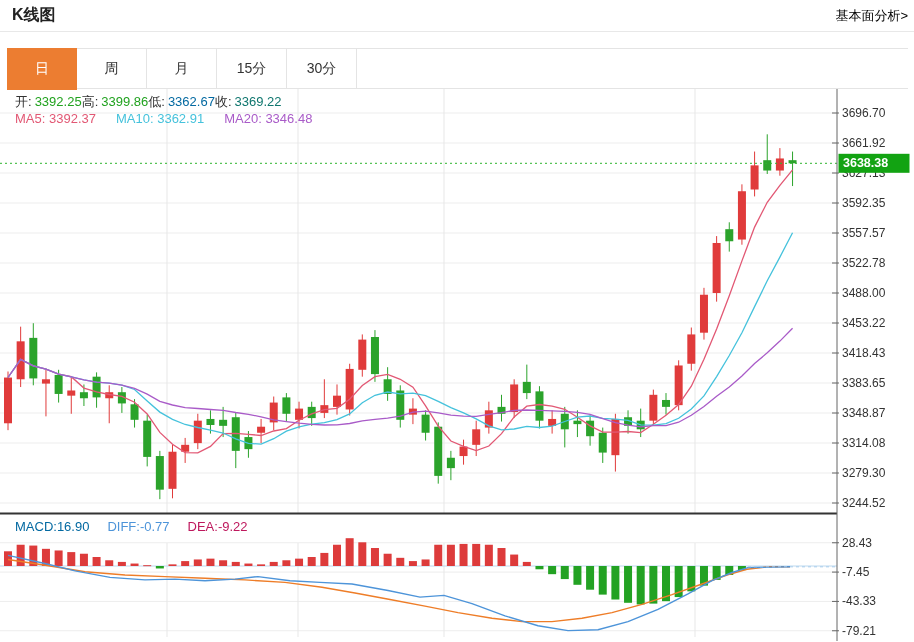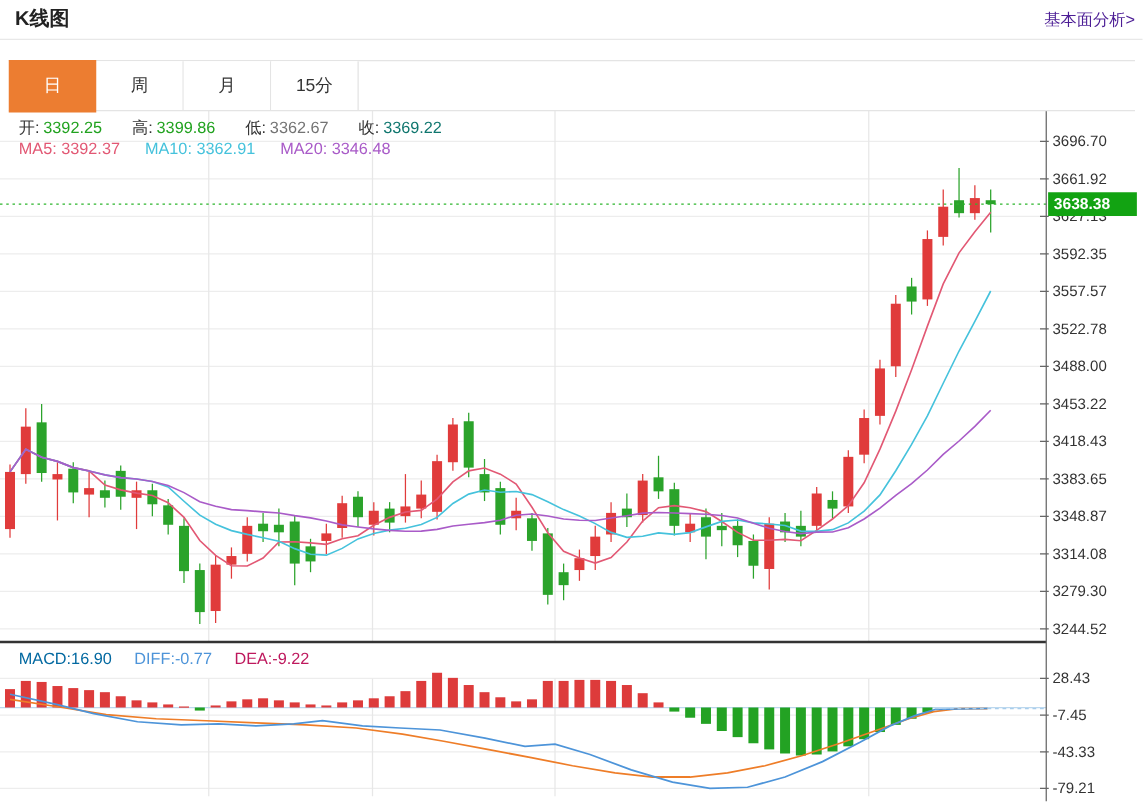--- a/index.html
+++ b/index.html
@@ -1,28 +1,28 @@
 <!DOCTYPE html>
 <html><head>
 <meta charset="utf-8">
 <style>
   html,body{margin:0;padding:0;}
   body{width:914px;height:642px;position:relative;background:#fff;overflow:hidden;
        font-family:"Liberation Sans","DejaVu Sans",sans-serif;}
   .hdr{position:absolute;left:0;top:0;width:914px;height:31px;border-bottom:1px solid #e8e8e8;background:#fff;z-index:5;text-decoration:underline;}
   .title{position:absolute;left:12px;top:5px;font-size:16px;font-weight:bold;color:#222;}
-  .link{position:absolute;right:6px;top:7px;font-size:13px;color:#4c1d95;text-decoration:none;cursor:pointer;}
+  .link{position:absolute;right:6px;top:7px;font-size:13px;color:#000000;text-decoration:none;cursor:pointer;}
   .tabs{position:absolute;left:7px;top:48px;width:901px;height:39px;display:flex;z-index:5;
         border-top:1px solid #e4e4e4;border-bottom:1px solid #e4e4e4;background:transparent;}
   .tab{width:70px;height:39px;line-height:39px;text-align:center;font-size:14px;color:#333;
        border-right:1px solid #e4e4e4;box-sizing:border-box;cursor:pointer;background:#fff;}
   .tab:first-child{border-left:1px solid #e4e4e4;}
   .tab.active{position:relative;top:-1px;height:42px;line-height:41px;color:#fff;border:none;z-index:6;}
   .lg{position:absolute;font-size:13px;display:flex;white-space:nowrap;z-index:4;}
-  .lg-ohlc{left:15px;top:93px;gap:24px;align-items:flex-end;}
+  .lg-ohlc{left:15px;top:93px;align-items:flex-end;}
   .lg-ma{left:15px;top:111px;gap:20px;}
   .lg-macd{left:15px;top:519px;gap:18px;}
   .lg span{display:inline-block;}
   .lbl{color:#333;margin-right:3px;}
   svg{position:absolute;left:0;top:0;z-index:1;}
 </style>
 </head>
 <body>
 
 <svg id="chart" width="914" height="642" viewBox="0 0 914 642">
@@ -302,26 +302,27 @@
 <div class="hdr">
   <span class="title">K线图</span>
   <a class="link">基本面分析&gt;</a>
 </div>
 
 <div class="tabs">
   <div class="tab active" style="background: rgb(236, 125, 49);">日</div>
   <div class="tab">周</div>
   <div class="tab">月</div>
   <div class="tab">15分</div>
+  <div class="tab">30分</div>
 </div>
 
 <div class="lg lg-ohlc">
   <span><span class="lbl">开:</span><span class="val g" style="color: rgb(33, 162, 31);">3392.25</span></span>
   <span><span class="lbl">高:</span><span class="val g" style="color: rgb(33, 162, 31);">3399.86</span></span>
-  <span><span class="lbl">低:</span><span class="val g" style="color: #737373;">3362.67</span></span>
+  <span><span class="lbl">低:</span><span class="val g" style="color: #0369a1;">3362.67</span></span>
   <span><span class="lbl">收:</span><span class="val g" style="color: #0f766e;">3369.22</span></span>
 </div>
 
 <div class="lg lg-ma">
   <span style="color: rgb(226, 88, 116); text-align: center;"><span>MA5:</span> <span>3392.37</span></span>
   <span style="color: rgb(69, 194, 220);"><span>MA10:</span> <span>3362.91</span></span>
   <span style="color: rgb(169, 91, 200);"><span>MA20:</span> <span>3346.48</span></span>
 </div>
 
 <div class="lg lg-macd">

